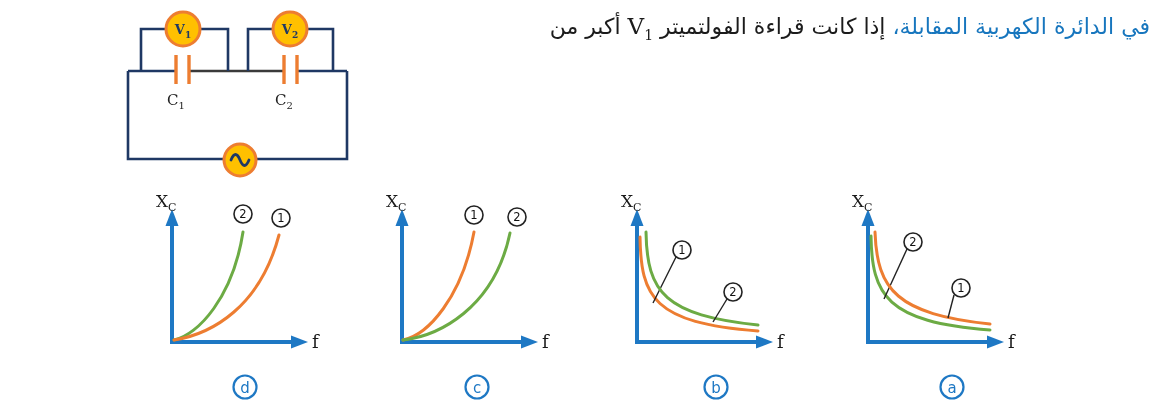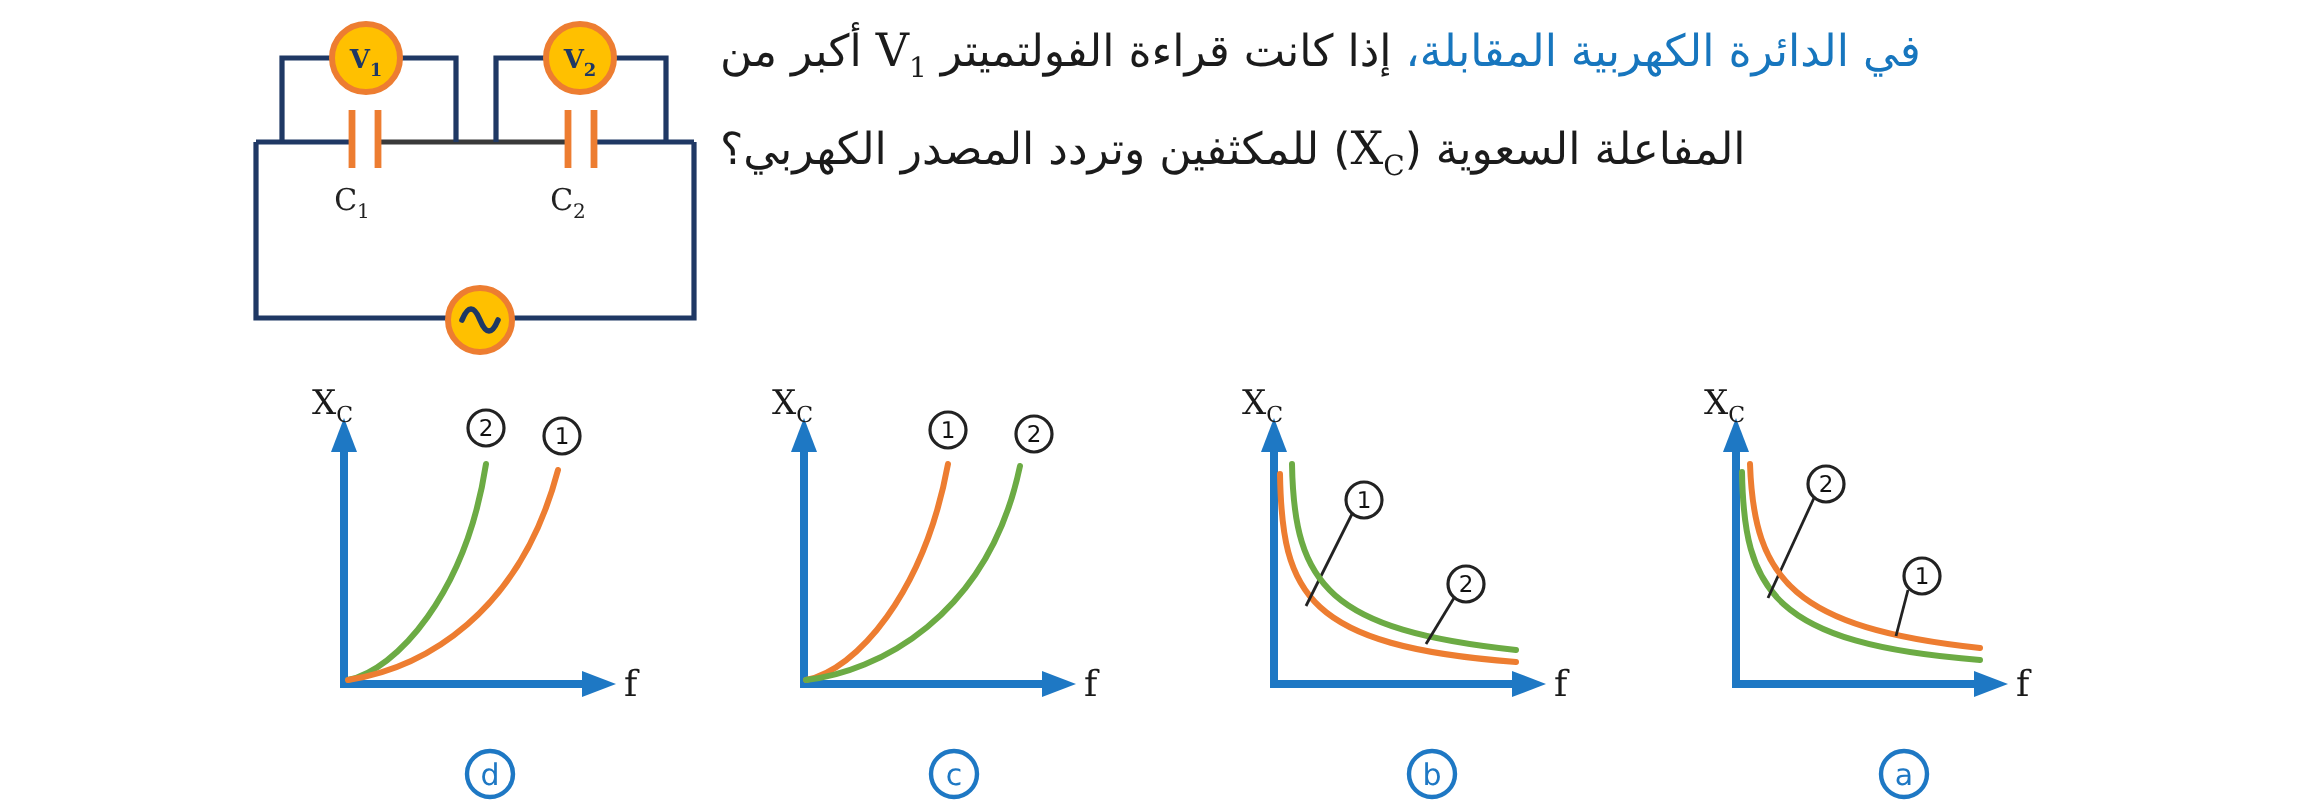--- a/index.html
+++ b/index.html
@@ -1,20 +1,20 @@
 <!DOCTYPE html>
 <html lang="ar"><head>
 <meta charset="utf-8">
 <style>
   html,body{margin:0;padding:0;background:#ffffff;}
   body{width:1152px;height:403px;position:relative;overflow:hidden;
        font-family:"DejaVu Sans",sans-serif;}
   .circuit{position:absolute;left:110px;top:8px;}
   .question{position:absolute;top:6px;right:2px;width:790px;direction:rtl;
-            text-align:left;font-size:22px;line-height:40px;color:#1b1b1b;}
+            text-align:right;font-size:22px;line-height:40px;color:#1b1b1b;}
   .question p{margin:0;white-space:nowrap;}
   .hl{color:#1776be;}
   .sym{font-family:"DejaVu Serif",serif;font-size:23px;direction:ltr;unicode-bidi:isolate;}
   .sym sub{font-size:14px;}
   .graph{position:absolute;top:185px;width:190px;height:225px;}
   #graph-d{left:140px;} #graph-c{left:370px;} #graph-b{left:605px;} #graph-a{left:836px;}
   .vlabel{font-family:"DejaVu Serif",serif;font-size:13px;font-weight:bold;fill:#1f3864;}
   .clabel{font-family:"DejaVu Serif",serif;font-size:15px;fill:#222222;}
 </style>
 </head>
@@ -42,21 +42,20 @@
   <circle cx="180" cy="21" r="17" fill="#ffc000" stroke="#ed7d31" stroke-width="3"></circle>
   <text x="180" y="26" text-anchor="middle" class="vlabel"><tspan>V</tspan><tspan dy="4" font-size="9">2</tspan></text>
   <text x="66" y="97" text-anchor="middle" class="clabel"><tspan>C</tspan><tspan dy="4" font-size="10">1</tspan></text>
   <text x="174" y="97" text-anchor="middle" class="clabel"><tspan>C</tspan><tspan dy="4" font-size="10">2</tspan></text>
   <circle cx="130" cy="152" r="16" fill="#ffc000" stroke="#ed7d31" stroke-width="3"></circle>
   <path d="M121,152 q4.5,-11 9,0 q4.5,11 9,0" stroke="#1f3864" stroke-width="2.8" fill="none" stroke-linecap="round"></path>
 </svg>
 
 <div class="question">
   <p><span class="hl">في الدائرة الكهربية المقابلة،</span><span> إذا كانت قراءة الفولتميتر </span><span class="sym" dir="ltr"><span>V</span><sub>1</sub></span><span> أكبر من</span></p>
-  <p><span>المفاعلة السعوية (</span><span class="sym" dir="ltr"><span>X</span><sub>C</sub></span><span>) للمكثفين وتردد المصدر الكهربي؟</span></p>
 </div>
 
 <div id="graph-d" class="graph"><svg width="190" height="225" viewBox="0 0 190 225">
       <line x1="32" y1="157" x2="32" y2="40" stroke="#1e78c4" stroke-width="4"></line>
       <polygon points="32,24 25.5,41 38.5,41" fill="#1e78c4"></polygon>
       <line x1="30" y1="157" x2="153" y2="157" stroke="#1e78c4" stroke-width="4"></line>
       <polygon points="168,157 151,150.5 151,163.5" fill="#1e78c4"></polygon>
       <text x="16" y="22" font-family="&quot;DejaVu Serif&quot;,serif" font-size="17" fill="#1a1a1a"><tspan>X</tspan><tspan dy="4" font-size="11">C</tspan></text>
       <text x="172" y="163" font-family="&quot;DejaVu Serif&quot;,serif" font-size="18" fill="#1a1a1a">f</text>
       <path d="M34,155 C58,150 93,112 103,47" stroke="#6cab44" stroke-width="3" fill="none" stroke-linecap="round"></path>

